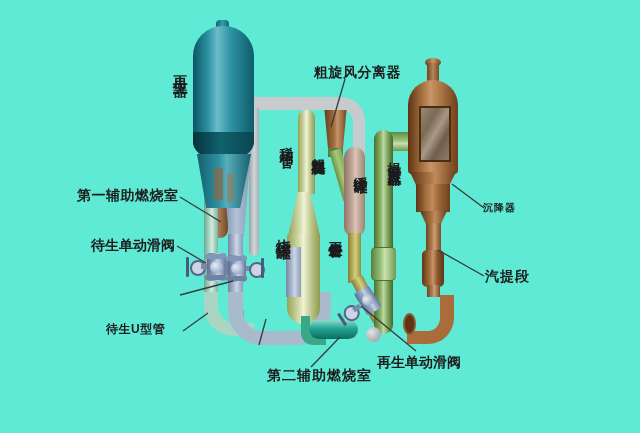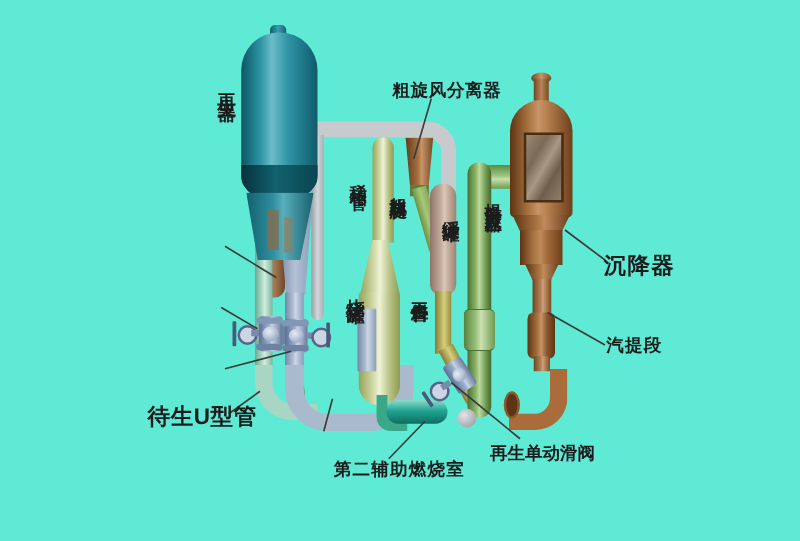--- a/index.html
+++ b/index.html
@@ -122,22 +122,24 @@
       <line x1="438" y1="250" x2="484" y2="276"></line>
     </g>
   </svg>
 
   <div class="lbl lbl-v" style="left:172px;top:63px;font-size:15px;letter-spacing:4px;">再生器</div>
   <div class="lbl" style="left:314px;top:64px;font-size:14px;letter-spacing:.5px;">粗旋风分离器</div>
   <div class="lbl lbl-v" style="left:279px;top:136px;font-size:14px;letter-spacing:4px;">稀相管</div>
   <div class="lbl lbl-v" style="left:311px;top:147px;font-size:14px;letter-spacing:1px;">粗旋料腿</div>
   <div class="lbl lbl-v" style="left:353px;top:165px;font-size:14px;letter-spacing:2px;">缓冲罐</div>
   <div class="lbl lbl-v" style="left:387px;top:151px;font-size:14px;letter-spacing:2px;">提升管反应器</div>
-  <div class="lbl" style="left:483px;top:202px;font-size:18px;letter-spacing:1px;">沉降器</div>
+  <div class="lbl" style="left:483px;top:202px;font-size:10px;letter-spacing:1px;">沉降器</div>
   <div class="lbl" style="left:485px;top:268px;font-size:14px;letter-spacing:1px;">汽提段</div>
-  <div class="lbl" style="left:106px;top:323px;font-size:18px;letter-spacing:.5px;margin-left:12px;">待生U型管</div>
+  <div class="lbl" style="left:77px;top:187px;font-size:14px;letter-spacing:.5px;">第一辅助燃烧室</div>
+  <div class="lbl" style="left:91px;top:237px;font-size:14px;">待生单动滑阀</div>
+  <div class="lbl" style="left:106px;top:323px;font-size:12px;letter-spacing:.5px;">待生U型管</div>
   <div class="lbl" style="left:267px;top:367px;font-size:14px;letter-spacing:1px;">第二辅助燃烧室</div>
-  <div class="lbl" style="left:392px;top:354px;font-size:14px;">再生单动滑阀</div>
+  <div class="lbl" style="left:377px;top:354px;font-size:14px;">再生单动滑阀</div>
   <div class="lbl lbl-v" style="left:275px;top:227px;font-size:15px;letter-spacing:3px;">烧焦罐</div>
   <div class="lbl lbl-v" style="left:328px;top:230px;font-size:14px;letter-spacing:1px;">再生斜管</div>
 
 
 </div>
 
 </body></html>

